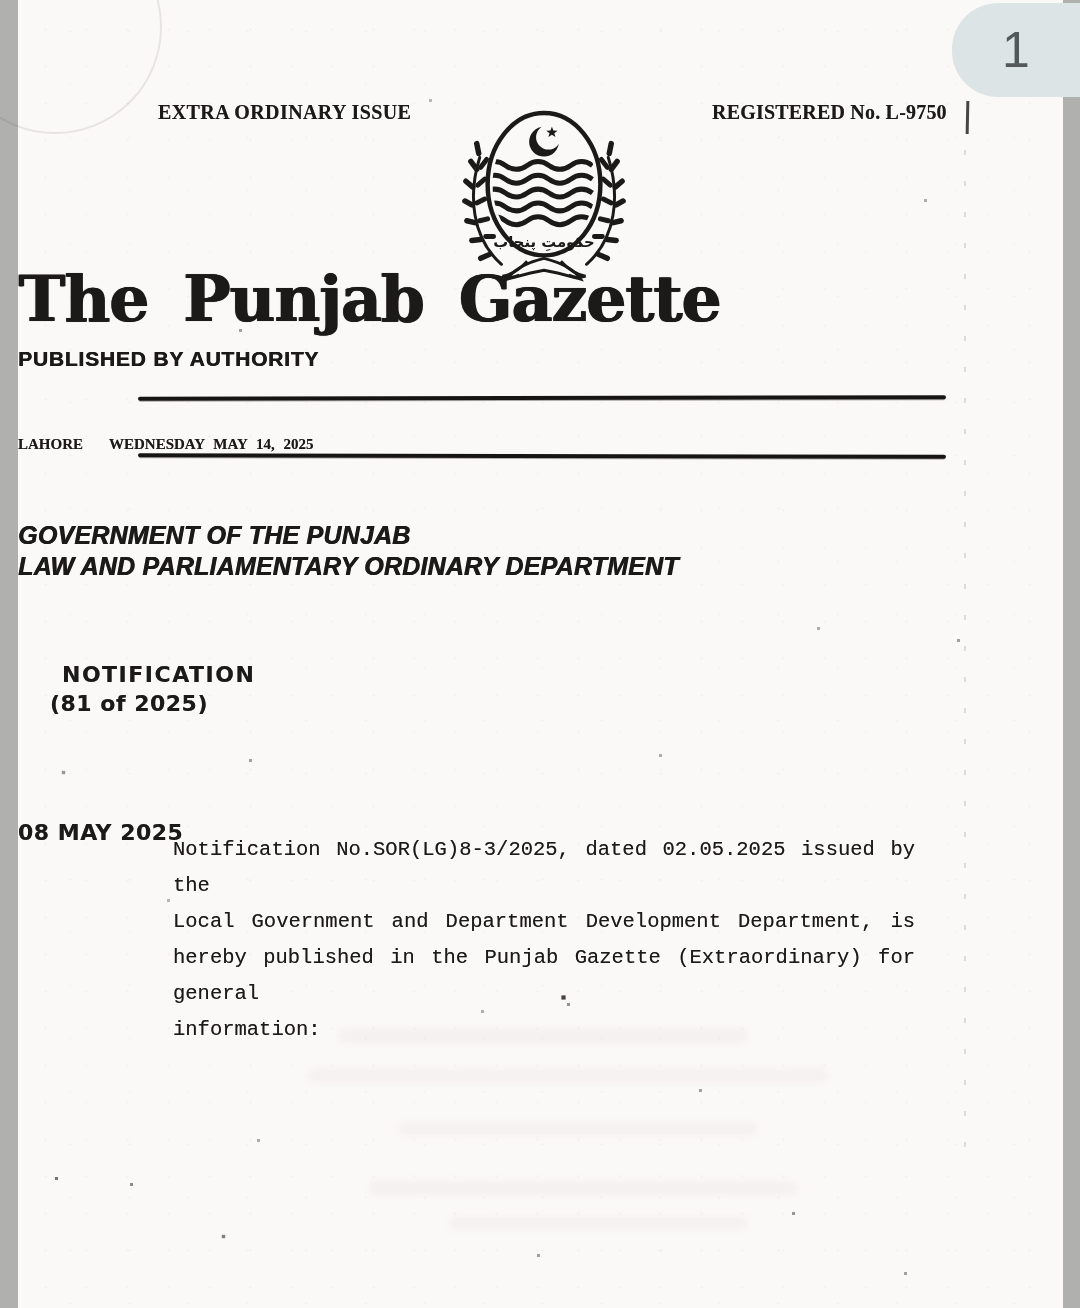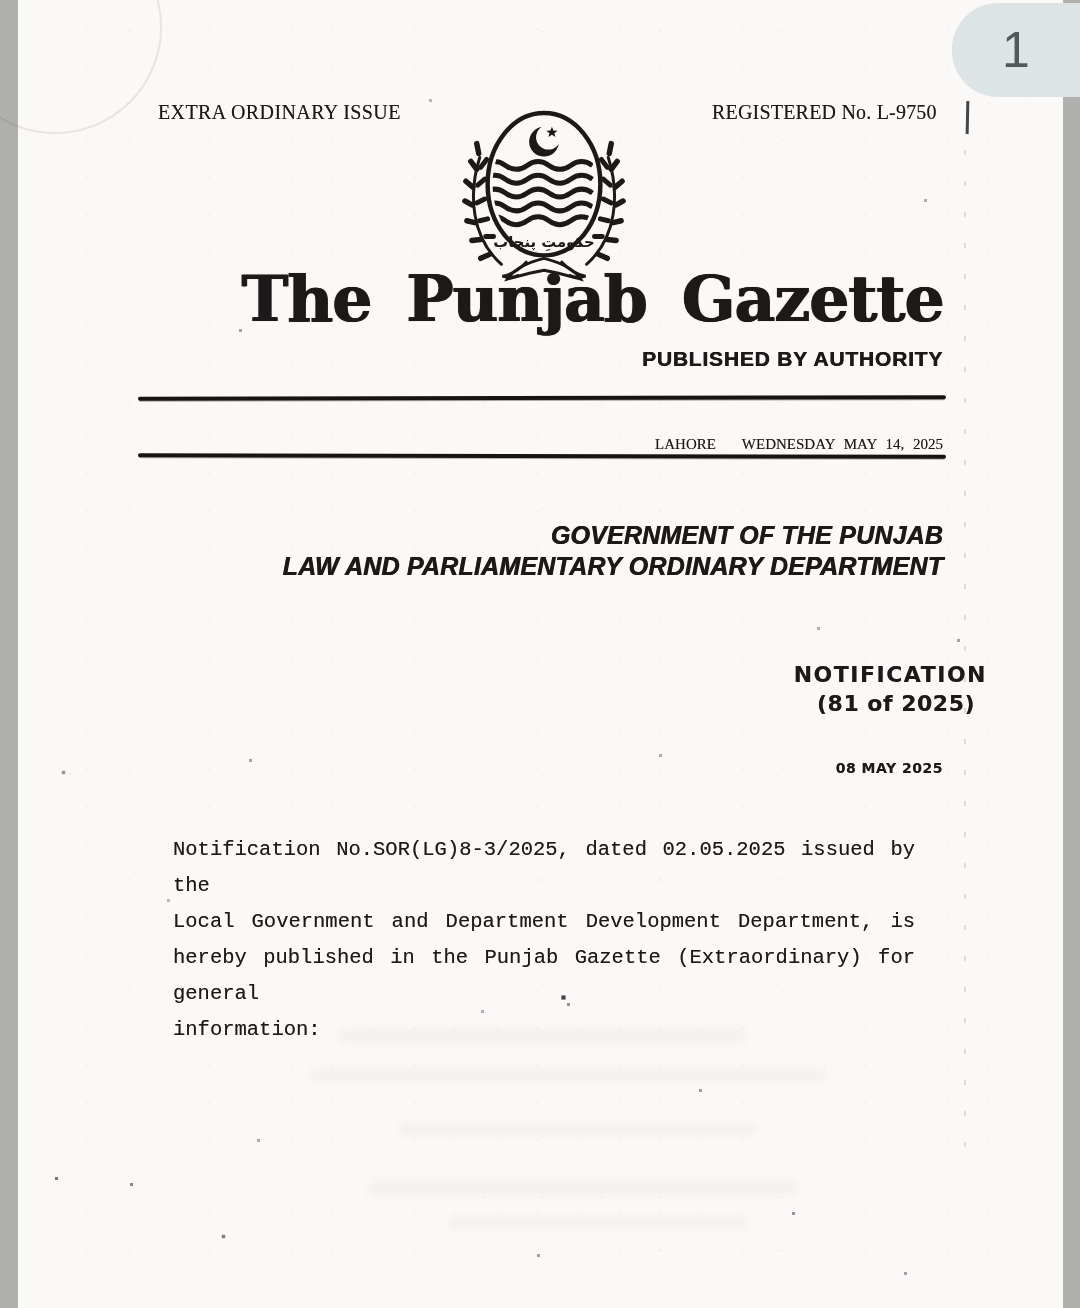--- a/index.html
+++ b/index.html
@@ -6,22 +6,22 @@
   .screen{position:relative;width:1080px;height:1308px;background:#b0b0ae;overflow:hidden;
           font-family:"Liberation Sans",sans-serif;color:#1c1a19;}
   .page{position:absolute;left:18px;top:0;width:1045px;height:1308px;background-color:#fbf9f7;
         background-image:
           radial-gradient(rgba(150,110,130,0.05) 1px, transparent 1.6px),
           radial-gradient(rgba(100,85,95,0.045) 1px, transparent 1.4px);
         background-size:41px 37px,59px 53px;
         background-position:7px 11px,23px 5px;}
   .page *{position:absolute;}
   .ink{color:#1c1a19;text-shadow:0 0 0.6px rgba(25,22,22,0.55);}
-  .serifb{font-family:"Liberation Serif",serif;font-weight:normal;}
-  .ctr{left:0;width:925px;text-align:right;}
+  .serifb{font-family:"Liberation Serif",serif;font-weight:bold;}
+  .ctr{left:0;width:925px;text-align:left;}
 
   .issue-label{left:140px;top:101px;font-size:20px;letter-spacing:0.4px;}
   .reg-label{left:694px;top:101px;font-size:20px;letter-spacing:0.2px;}
 
   .emblem{left:430px;top:110px;width:192px;height:178px;}
 
   .gazette-title{top:262px;font-family:"DejaVu Serif",serif;font-weight:bold;font-size:63px;
                  letter-spacing:-1px;word-spacing:14px;
                  text-shadow:1.3px 0 0 currentColor,0 0 0.7px rgba(20,18,18,0.7);}
   .authority{top:347px;font-weight:bold;font-size:21px;letter-spacing:0.8px;
@@ -32,21 +32,21 @@
   .rule-bottom{top:454px;transform:rotate(0.1deg);box-shadow:0 2px 0 -1px rgba(23,21,20,0.3);}
   .dateline{top:436px;font-size:15px;white-space:pre;word-spacing:5px;}
 
   .org{top:520px;font-size:25px;font-weight:bold;line-height:31px;letter-spacing:0.2px;
        text-shadow:0.6px 0 currentColor,0 0 0.6px rgba(25,22,22,0.5);}
   .org div{position:static;font-style:italic;}
 
   .sansb{font-family:"DejaVu Sans",sans-serif;font-weight:bold;}
   .notif-heading{top:662px;font-size:22px;letter-spacing:1.5px;margin-left:44px;}
   .notif-number{top:691px;font-size:22px;letter-spacing:0.5px;padding-left:32px;}
-  .notif-date{top:760px;font-size:14px;letter-spacing:0.5px;}
+  .notif-date{top:820px;font-size:22px;letter-spacing:0.5px;}
 
   .body-text{left:155px;top:832px;width:742px;font-family:Liberation Mono, monospace;
              font-size:20.5px;line-height:36px;height:150px;}
   .body-text div{position:static;}
   .jline{text-align:justify;text-align-last:justify;}
 
   .badge{position:absolute;left:952px;top:3px;width:128px;height:94px;background:#dde4e6;
          border-radius:46px 0 0 46px;display:flex;align-items:center;z-index:5;}
   .badge span{padding-left:50px;font-size:50px;color:#53585a;font-family:"Liberation Sans",sans-serif;}
 

